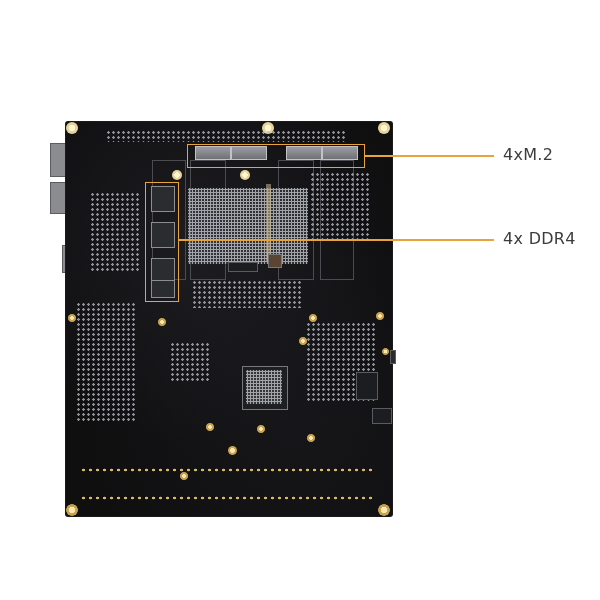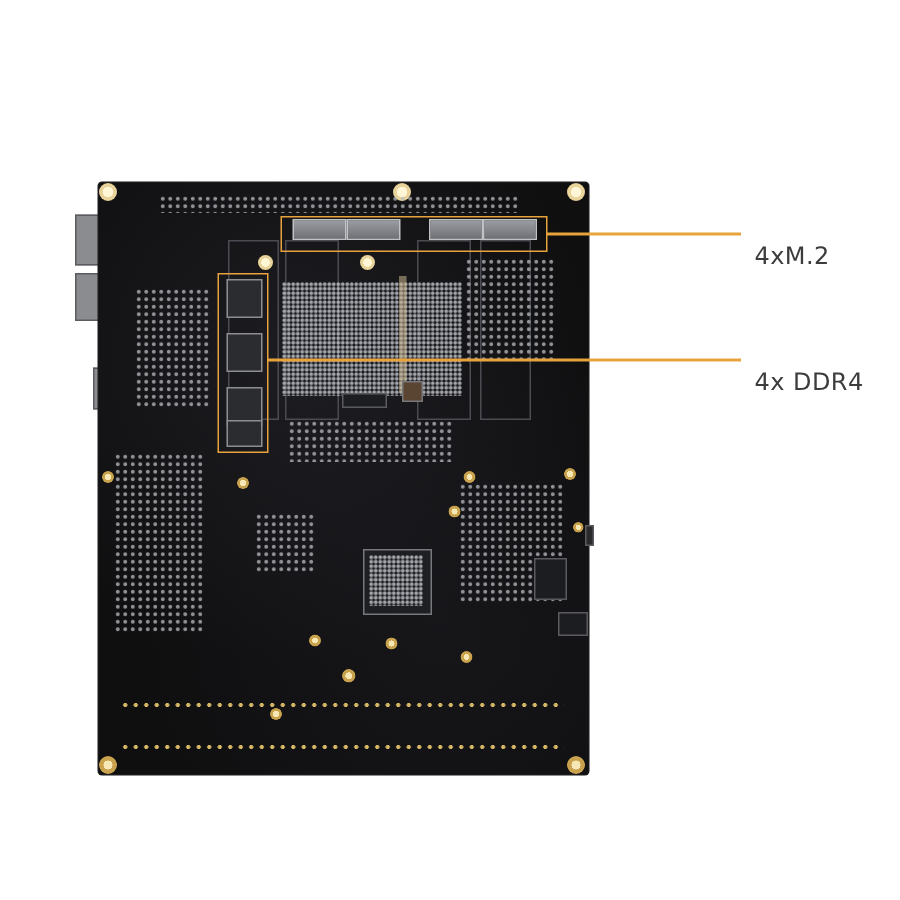--- a/index.html
+++ b/index.html
@@ -16,21 +16,21 @@
   .chip.dark{background:#1c1d20;border:1px solid #5a5b60;}
   .comp-field{position:absolute;background-image:
      radial-gradient(circle,#b9bcc2 0 1px,transparent 1.5px);
      background-size:5px 5px;opacity:0.75;}
   .comp-field.dense{background-size:3px 3px;opacity:0.85;}
   .pad-row{position:absolute;height:4px;background-image:radial-gradient(circle,#d7b866 0 1.2px,transparent 1.6px);background-size:7px 4px;}
   .m2slot{position:absolute;background:linear-gradient(#9a9ca2,#6f7176);border:1px solid #c0c2c6;}
   .trace{position:absolute;border:1px solid #4b4c52;}
   .hl-box{position:absolute;border:1.5px solid #e8a33c;}
   .leader{position:absolute;height:1.5px;background:#e8a33c;}
-  .label{position:absolute;font-size:16px;color:#3c3c3c;letter-spacing:0.3px;white-space:nowrap;margin-top:16px;}
+  .label{position:absolute;font-size:16px;color:#3c3c3c;letter-spacing:0.3px;white-space:nowrap;}
   .ddr{position:absolute;background:#2b2c30;border:1px solid #8d8e92;}
   .smd{position:absolute;background:#c9b48a;}
 </style>
 </head>
 <body>
 
 <div class="stage">
 
   <div class="port" style="left:50px;top:143px;width:16px;height:32px;"></div>
   <div class="port" style="left:50px;top:182px;width:16px;height:30px;"></div>

